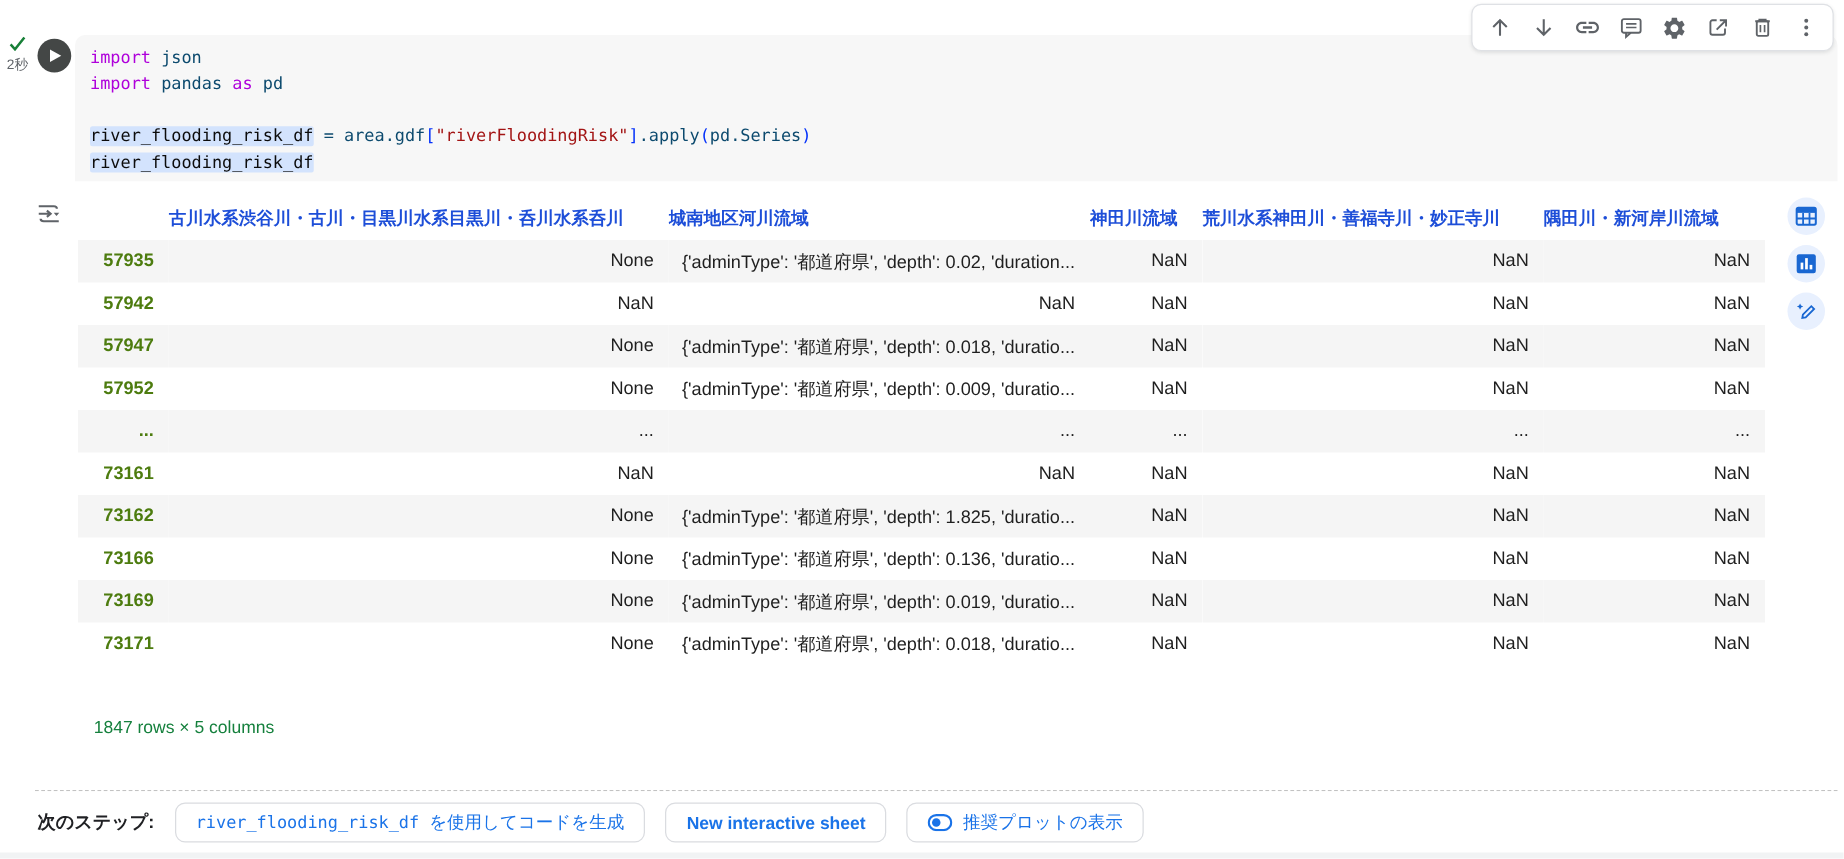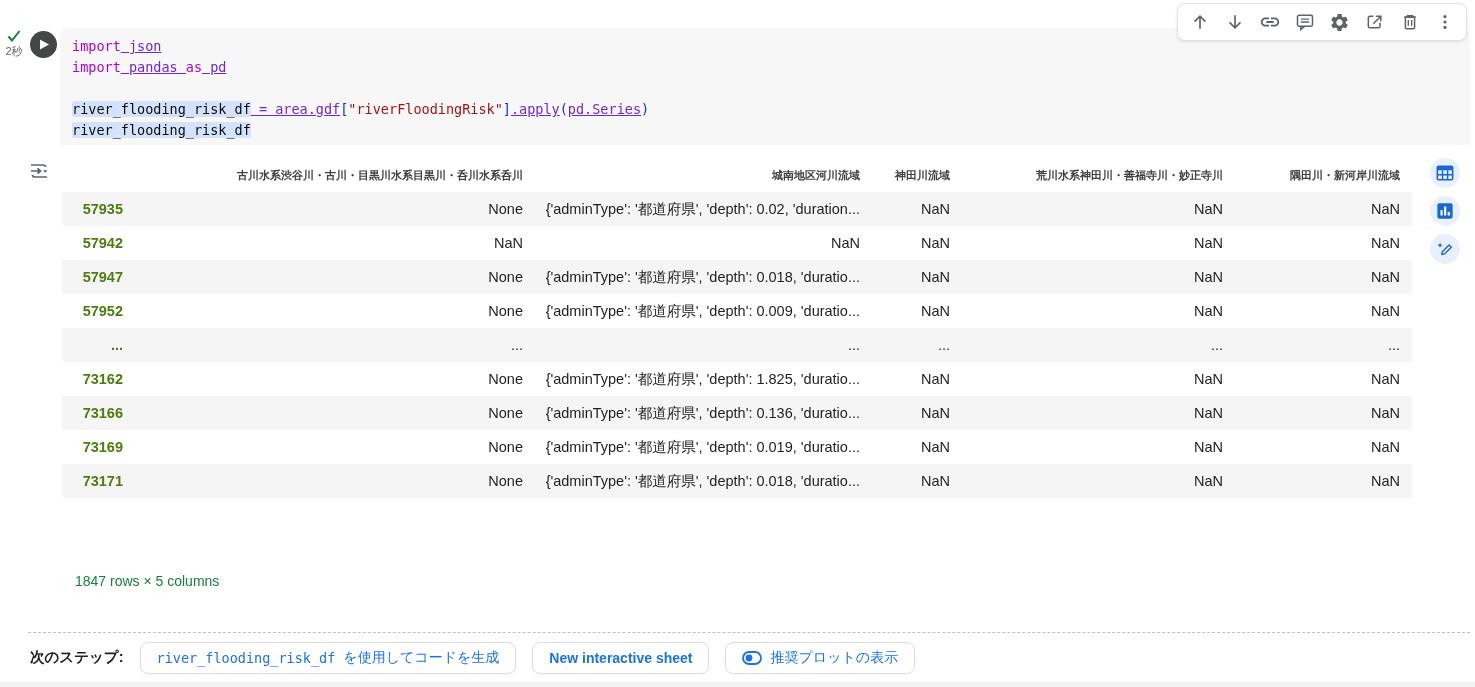--- a/index.html
+++ b/index.html
@@ -23,21 +23,21 @@
   }
   .code{
     position:absolute;left:72px;top:36px;
     font-family:"DejaVu Sans Mono","Liberation Mono",monospace;
     font-size:13.5px;line-height:21px;white-space:pre;color:#0c0c0c;
   }
   .code-line{height:21px;}
   .tok-kw{color:#af00db;}
   .tok-str{color:#a31515;}
   .tok-brk{color:#0431fa;}
-  .tok-pl{color:#6d28d9;text-decoration:underline;}
+  .tok-pl{color:#0c4a6e;}
   .tok-hl{color:#0c0c0c;background:#d3e3fd;border-radius:2px;}
   
   .cell-toolbar{
     position:absolute;top:3px;right:8px;height:36px;
     background:#fff;border:1px solid #dfe1e5;border-radius:8px;
     box-shadow:0 1px 3px rgba(60,64,67,.12);
     display:flex;align-items:center;padding:0 4px;
   }
   .tb-btn{
     width:35px;height:34px;display:flex;align-items:center;justify-content:center;
@@ -48,22 +48,22 @@
   .output-options{
     position:absolute;left:26px;top:158px;width:26px;height:26px;
     background:transparent;border:none;padding:0;cursor:pointer;color:#5f6368;
   }
   .df-wrap{position:absolute;left:62px;top:158px;width:1350px;}
   table.dataframe{
     border-collapse:collapse;table-layout:fixed;width:1350px;
     font-size:14.5px;color:#1f1f1f;
   }
   table.dataframe th{
-    font-weight:700;text-align:right;height:34px;padding:0 12px 0 0;
-    white-space:nowrap;overflow:hidden;font-size:11px;color:#404040;
+    font-weight:700;text-align:left;height:34px;padding:0 12px 0 0;
+    white-space:nowrap;overflow:hidden;font-size:14px;color:#1d4ed8;
   }
   table.dataframe td{
     text-align:right;height:34px;padding:0 12px 0 0;
     white-space:nowrap;overflow:hidden;
   }
   table.dataframe tbody tr:nth-child(odd){background:#f5f5f5;}
   table.dataframe td.idx{font-weight:700;color:#4d7c0f;text-align:right;}
   .df-summary{position:absolute;left:75px;top:573px;font-size:14px;color:#15803d;}
   
   .side-icons{position:absolute;left:1430px;top:158px;display:flex;flex-direction:column;gap:8px;}
@@ -221,20 +221,28 @@
         </tr>
         <tr>
           <td class="idx">...</td>
           <td>...</td>
           <td>...</td>
           <td>...</td>
           <td>...</td>
           <td>...</td>
         </tr>
         <tr>
+          <td class="idx">73161</td>
+          <td>NaN</td>
+          <td>NaN</td>
+          <td>NaN</td>
+          <td>NaN</td>
+          <td>NaN</td>
+        </tr>
+        <tr>
           <td class="idx">73162</td>
           <td>None</td>
           <td>{'adminType': '都道府県', 'depth': 1.825, 'duratio...</td>
           <td>NaN</td>
           <td>NaN</td>
           <td>NaN</td>
         </tr>
         <tr>
           <td class="idx">73166</td>
           <td>None</td>

